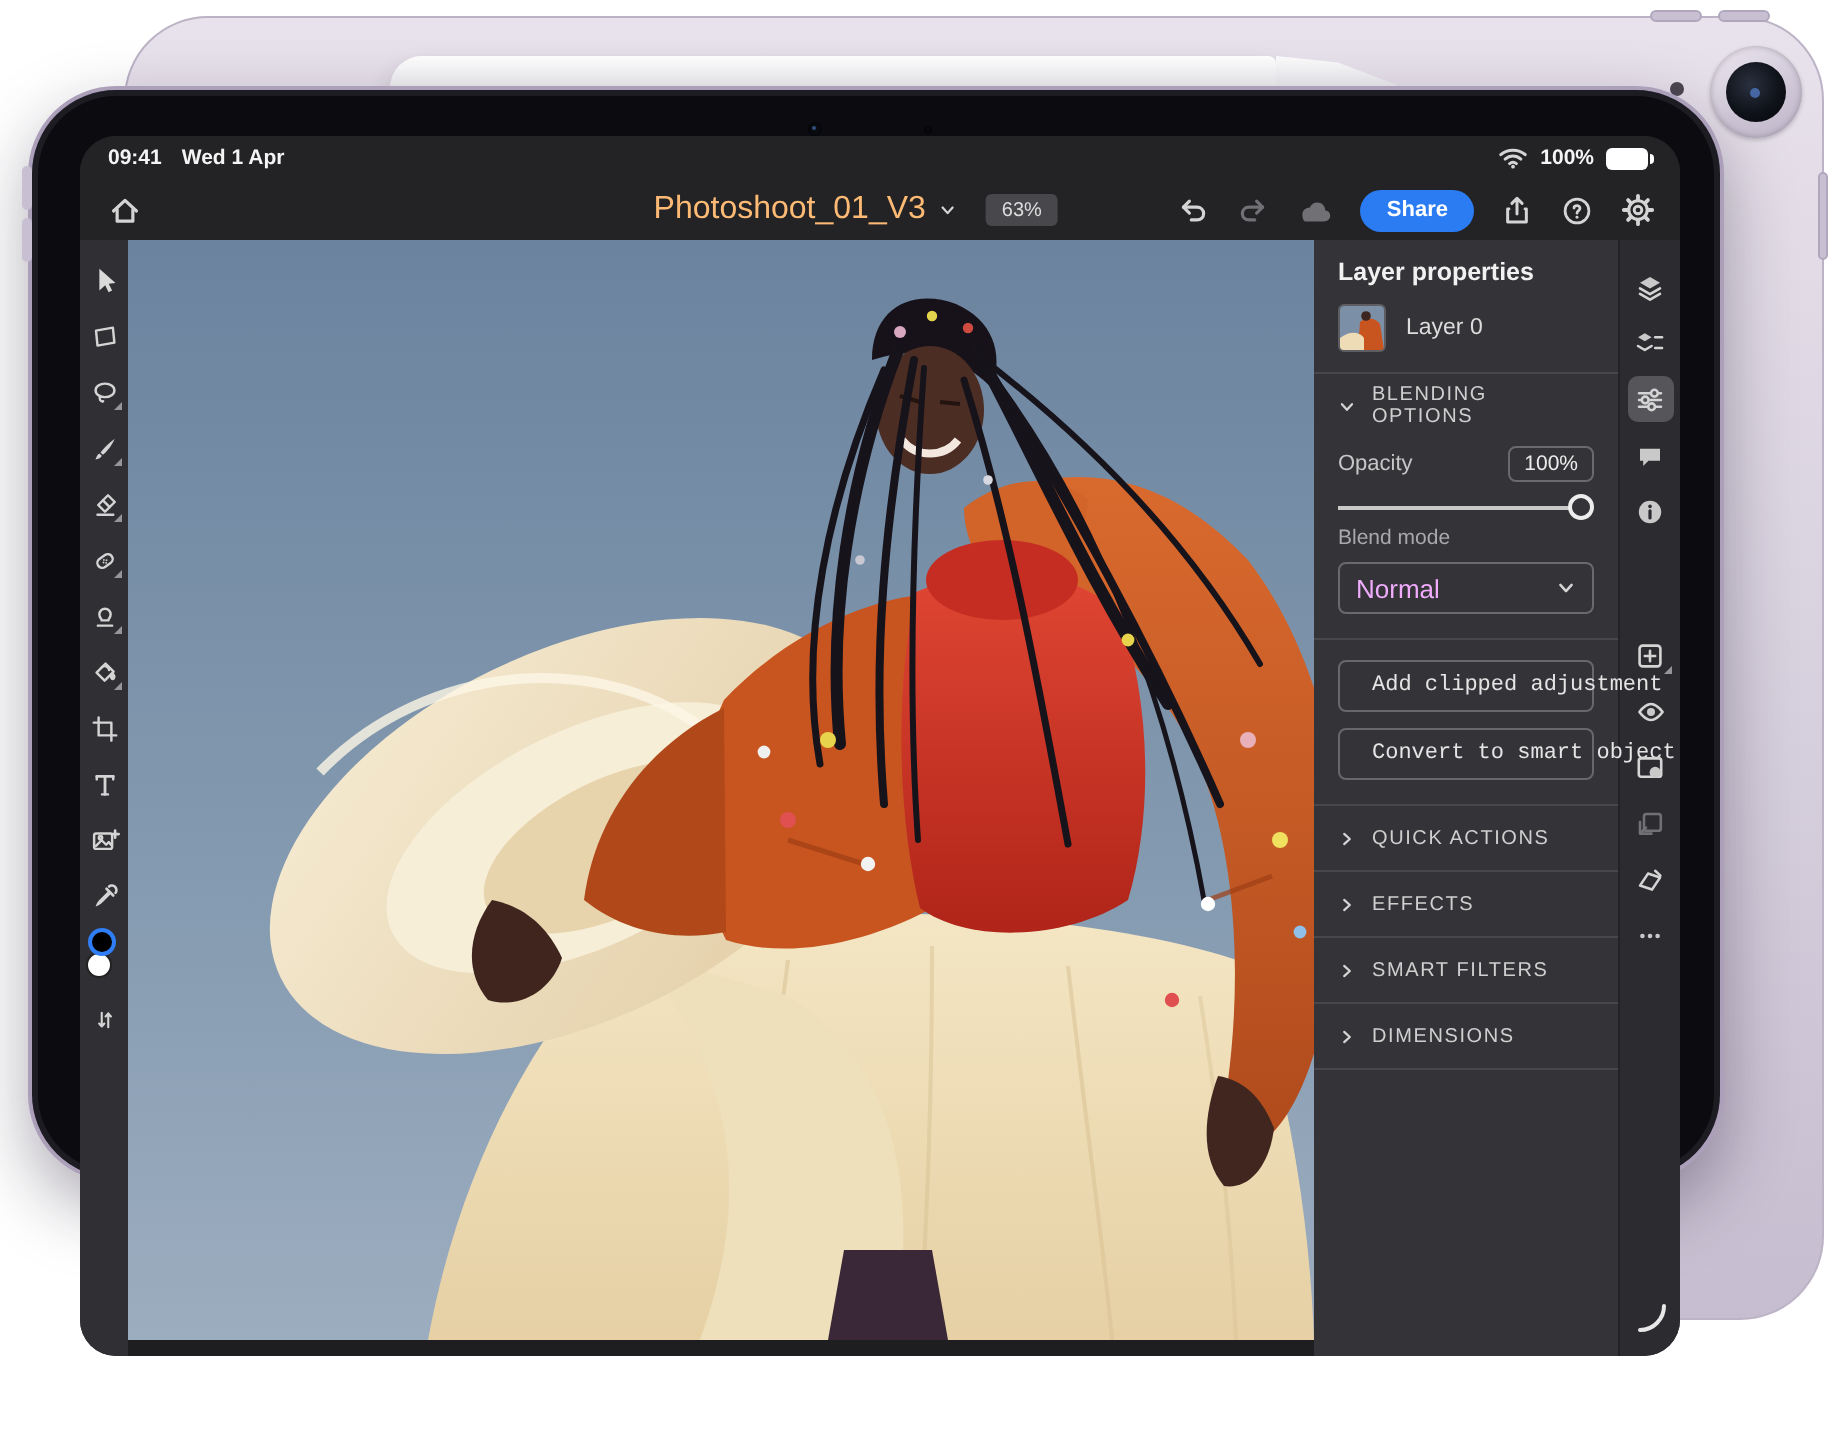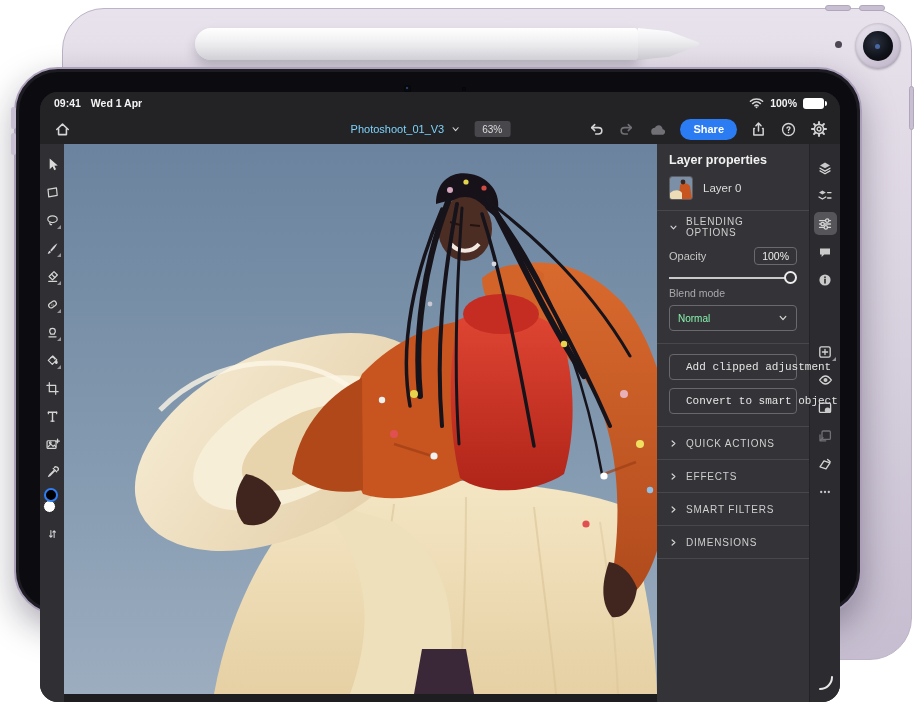--- a/index.html
+++ b/index.html
@@ -26,21 +26,21 @@
     background:#c8c0d2; border:1px solid #b0a7bc; }
 
   .pencil { position:absolute; left:195px; top:28px; width:505px; height:32px; }
   .pencil-body { position:absolute; left:0; top:0; width:443px; height:32px; border-radius:16px 4px 4px 16px;
     background:linear-gradient(180deg,#ffffff 0%,#f1f1f3 40%,#d7d7dc 100%);
     box-shadow:0 7px 12px rgba(40,35,55,.22); }
   .pencil-tip { position:absolute; left:443px; top:0; width:62px; height:32px;
     background:linear-gradient(180deg,#fdfdfe 0%,#ececef 45%,#cfcfd4 100%);
     clip-path:polygon(0 0, 50% 10%, 96% 44%, 100% 50%, 96% 56%, 50% 90%, 0 100%); }
 
-  .ipad-front { position:absolute; left:14px; top:67px; width:848px; height:548px;
+  .ipad-front { position:absolute; left:14px; top:43px; width:848px; height:548px;
     border-radius:44px; background:#0c0c10; border:2px solid #ab9fba;
     box-shadow:0 14px 34px rgba(25,18,40,.35), inset 0 0 0 3px #1c1c22; }
   .front-side-btn { position:absolute; left:-5px; width:5px; height:22px; border-radius:3px;
     background:#c8c0d2; }
   .front-cam-dot { position:absolute; top:16px; border-radius:50%; background:#0a0c12;
     box-shadow:inset 0 0 2px #000; }
   .front-cam-dot.big { left:388px; width:7px; height:7px; }
   .front-cam-dot.big::after { content:""; position:absolute; left:2px; top:2px; width:2px; height:2px;
     border-radius:50%; background:#31507e; }
   .front-cam-dot.small { left:446px; width:4px; height:4px; top:18px; }
@@ -55,21 +55,21 @@
   .status-right { display:flex; gap:6px; align-items:center; }
   .battery { width:21px; height:11px; border-radius:3px; background:#fff; position:relative; }
   .battery::after { content:""; position:absolute; right:-3px; top:3px; width:2px; height:5px;
     background:#fff; border-radius:0 2px 2px 0; }
 
   .topbar { height:30px; display:flex; align-items:center; background:#232326; position:relative;
     padding:0 12px 0 10px; }
   .home-btn { width:24px; height:24px; display:flex; align-items:center; justify-content:center; }
   .doc-center { position:absolute; left:50%; top:0; height:30px; transform:translateX(-56%);
     display:flex; align-items:center; gap:6px; }
-  .doc-title { font-size:11px; color:#7dd3fc; }
+  .doc-title { font-size:16px; color:#fdba74; }
   .zoom-badge { background:#48484c; border-radius:3px; padding:2.5px 8px; font-size:10px;
     color:#dcdcdc; margin-left:8px; }
   .topbar-right { margin-left:auto; display:flex; align-items:center; gap:13px; }
   .share-btn { height:21px; border-radius:11px; background:#2b7bf3; color:#fff; font-size:11px;
     font-weight:700; display:flex; align-items:center; padding:0 13px; }
 
   .body-row { display:flex; height:558px; }
 
   
   .toolrail { width:24px; background:#303034; display:flex; flex-direction:column; align-items:center;
@@ -101,21 +101,21 @@
   .field-label { font-size:11px; color:#c6c6c6; }
   .value-box { border:1px solid #6a6a6e; border-radius:4px; padding:2px 7px; font-size:10.5px;
     color:#ececec; }
   .slider { position:relative; height:14px; margin:6px 0 2px; }
   .slider-track { position:absolute; left:0; right:4px; top:6px; height:2px; background:#c9c9c9; }
   .slider-knob { position:absolute; right:0; top:0; width:13px; height:13px; border-radius:50%;
     border:2px solid #ededed; background:#343438; }
   .mini-label { font-size:10.5px; color:#a9a9ac; }
   .select { margin-top:6px; height:26px; border:1px solid #6a6a6e; border-radius:4px; display:flex;
     align-items:center; justify-content:space-between; padding:0 8px; }
-  .select span { font-size:10px; color:#86efac; }
+  .select span { font-size:13px; color:#f0abfc; }
   .panel-btn { margin-top:8px; height:26px; border:1px solid #68686c; border-radius:4px;
     display:flex; align-items:center; gap:8px; padding:0 8px; color:#e4e4e4; font-size:11px;
     white-space:nowrap;font-family:Liberation Mono, monospace; }
   .mt12 { margin-top:12px; } .mt10 { margin-top:10px; }
 
   
   .rrail { width:31px; background:#2c2c30; border-left:1px solid #232327; display:flex;
     flex-direction:column; align-items:center; padding-top:10px; }
   .ritem { position:relative; width:31px; height:28px; display:flex; align-items:center;
     justify-content:center; }

